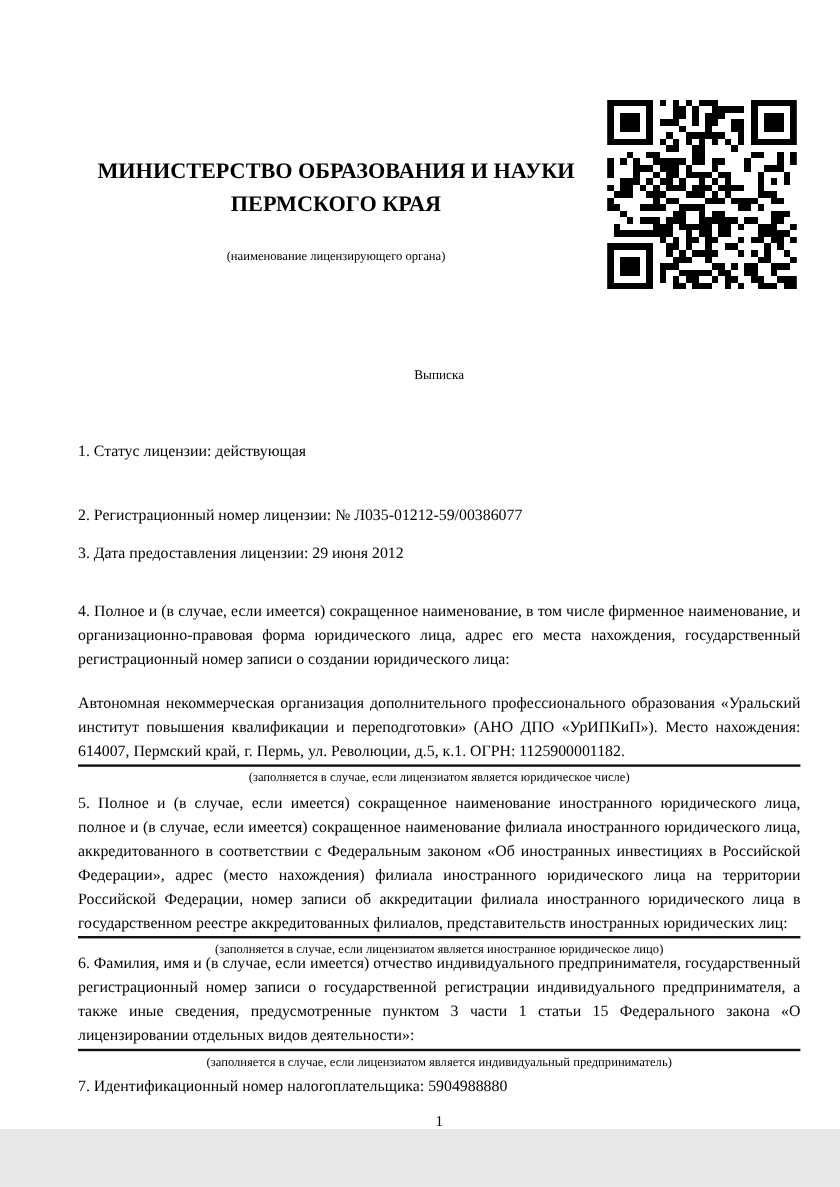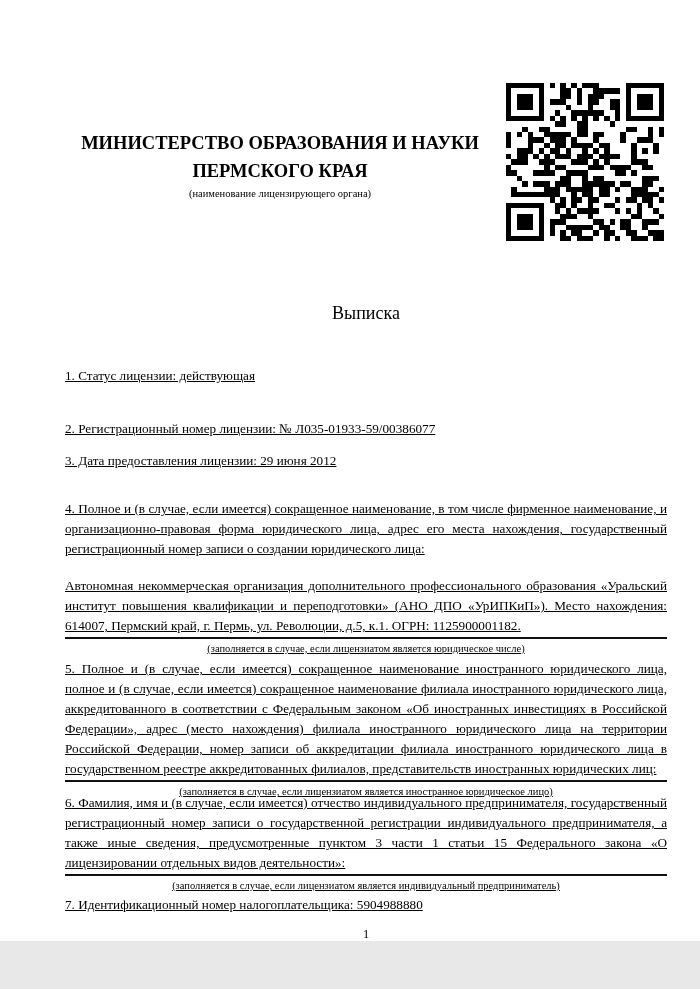--- a/index.html
+++ b/index.html
@@ -8,25 +8,25 @@
     width:700px;height:941px;
     background:#ffffff;
     color:#000;
     font-family:"Liberation Serif","DejaVu Serif",serif;
     overflow:hidden;
   }
   .abs{position:absolute;}
   .content-col{left:65px;width:602px;}
   .ministry{left:65px;width:430px;top:129px;text-align:center;}
   .ministry-name{font-size:18.5px;font-weight:bold;line-height:28px;white-space:nowrap;}
-  .ministry-caption{font-size:10.5px;line-height:13px;margin-top:2px;}
+  .ministry-caption{font-size:10.5px;line-height:13px;margin-top:23px;}
   .qr{left:506px;top:83px;width:158px;height:158px;}
   .qr svg{width:100%;height:100%;shape-rendering:crispEdges;fill:#000;}
-  .doc-title{top:303px;text-align:center;font-size:18px;line-height:20px;}
-  .body-text{font-size:13.2px;line-height:20px;text-decoration:underline;}
+  .doc-title{top:303px;text-align:center;font-size:11px;line-height:20px;}
+  .body-text{font-size:13.2px;line-height:20px;}
   .justify{text-align:justify;margin-top:17px;}
   p{margin:0;padding:0;}
   .caption{font-size:10.5px;line-height:13px;text-align:center;margin-top:3px;}
   .rule{border-top:2px solid #111;height:0;margin-top:1px;}
   .sec1{top:366px;}
   .sec2{top:419px;}
   .sec3{top:451px;}
   .sec4{top:482px;}
   .sec5{top:642px;}
   .sec6{top:776px;}
@@ -52,21 +52,21 @@
 
   <div class="abs content-col doc-title">
     <div>Выписка</div>
   </div>
 
   <div class="abs content-col body-text sec1">
     <p>1. Статус лицензии: действующая</p>
   </div>
 
   <div class="abs content-col body-text sec2">
-    <p>2. Регистрационный номер лицензии: № Л035-01933-59/00386077</p>
+    <p>2. Регистрационный номер лицензии: № Л035-01212-59/00386077</p>
   </div>
 
   <div class="abs content-col body-text sec3">
     <p>3. Дата предоставления лицензии: 29 июня 2012</p>
   </div>
 
   <div class="abs content-col body-text sec4">
     <p class="justify">4. Полное и (в случае, если имеется) сокращенное наименование, в том числе фирменное наименование, и организационно-правовая форма юридического лица, адрес его места нахождения, государственный регистрационный номер записи о создании юридического лица:</p>
     <p class="justify">Автономная некоммерческая организация дополнительного профессионального образования «Уральский институт повышения квалификации и переподготовки» (АНО ДПО «УрИПКиП»). Место нахождения: 614007, Пермский край, г. Пермь, ул. Революции, д.5, к.1. ОГРН: 1125900001182.</p>
     <div class="rule"></div>

